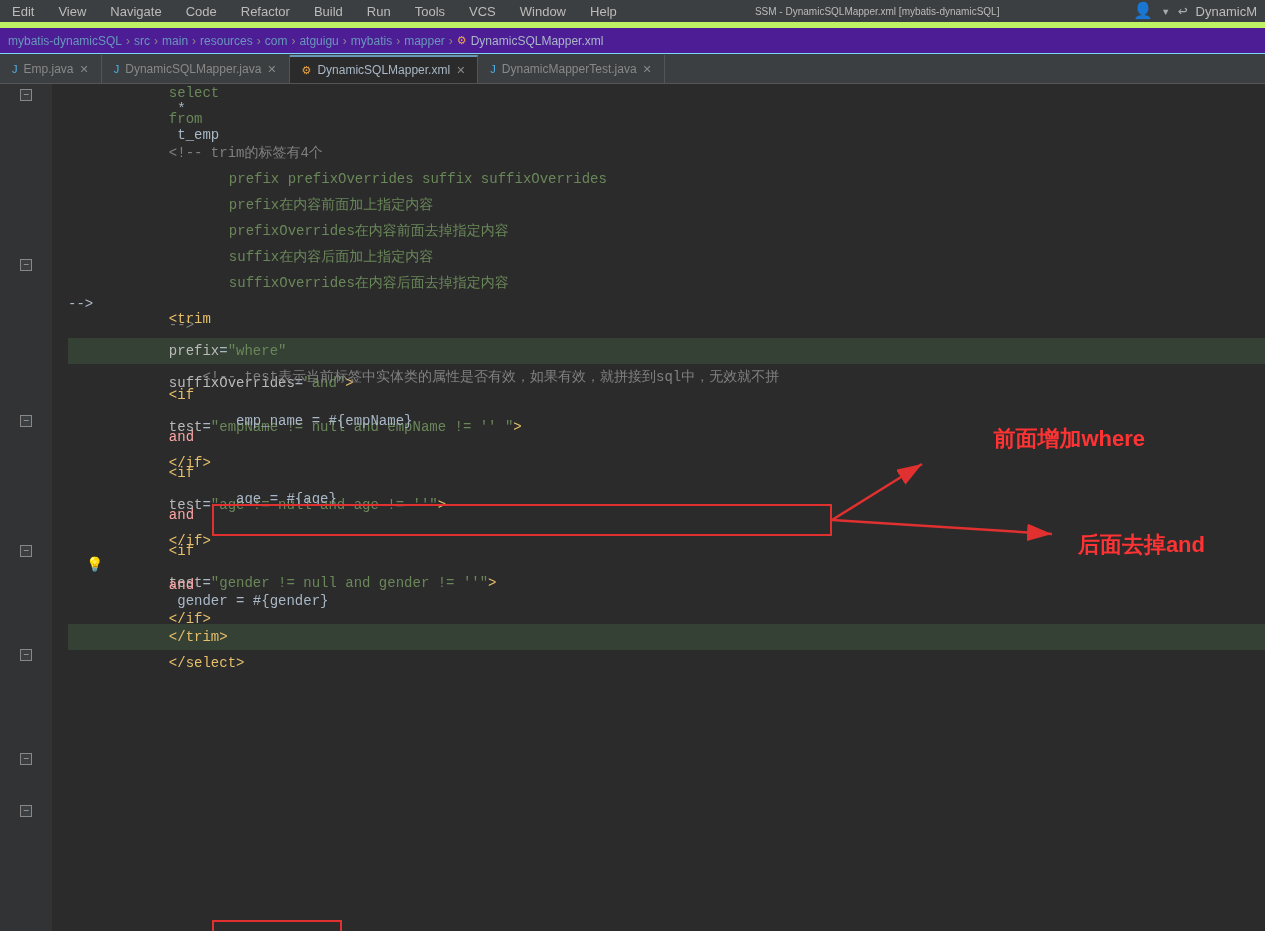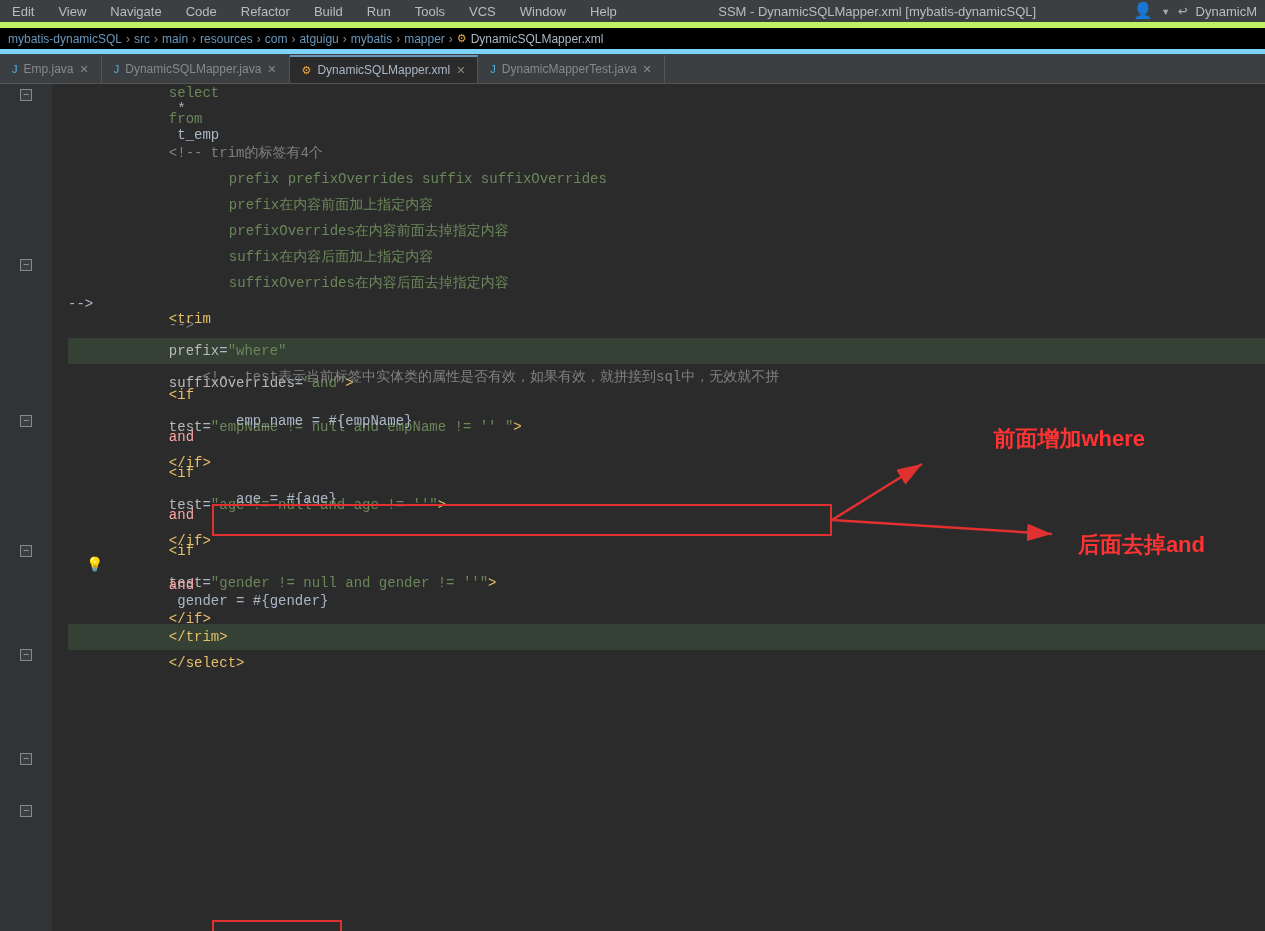--- a/index.html
+++ b/index.html
@@ -28,42 +28,42 @@
       font-family: Arial, sans-serif;
       font-size: 13px;
       cursor: pointer;
       padding: 2px 4px;
     }
     .menubar-title {
       flex: 1;
       text-align: center;
       color: #bbbbbb;
       font-family: Arial, sans-serif;
-      font-size: 13px;
+      font-size: 10px;
     }
     .menubar-right {
       display: flex;
       align-items: center;
       gap: 8px;
     }
     .menubar-right-text {
       color: #bbbbbb;
       font-family: Arial, sans-serif;
       font-size: 13px;
     }
 
     
     .breadcrumb {
-      background: #000000;
+      background: #4c1d95;
       height: 26px;
       display: flex;
       align-items: center;
       padding: 0 8px;
       gap: 4px;
-      border-bottom: 5px solid #7dd3fc;
+      border-bottom: 1px solid #7dd3fc;
       font-family: Arial, sans-serif;
       font-size: 12px;
     }
     .breadcrumb-item { color: #6897bb; }
     .breadcrumb-sep { color: #888; }
     .breadcrumb-file { color: #a9b7c6; }
 
     
     .tabs {
       background: #3c3f41;

